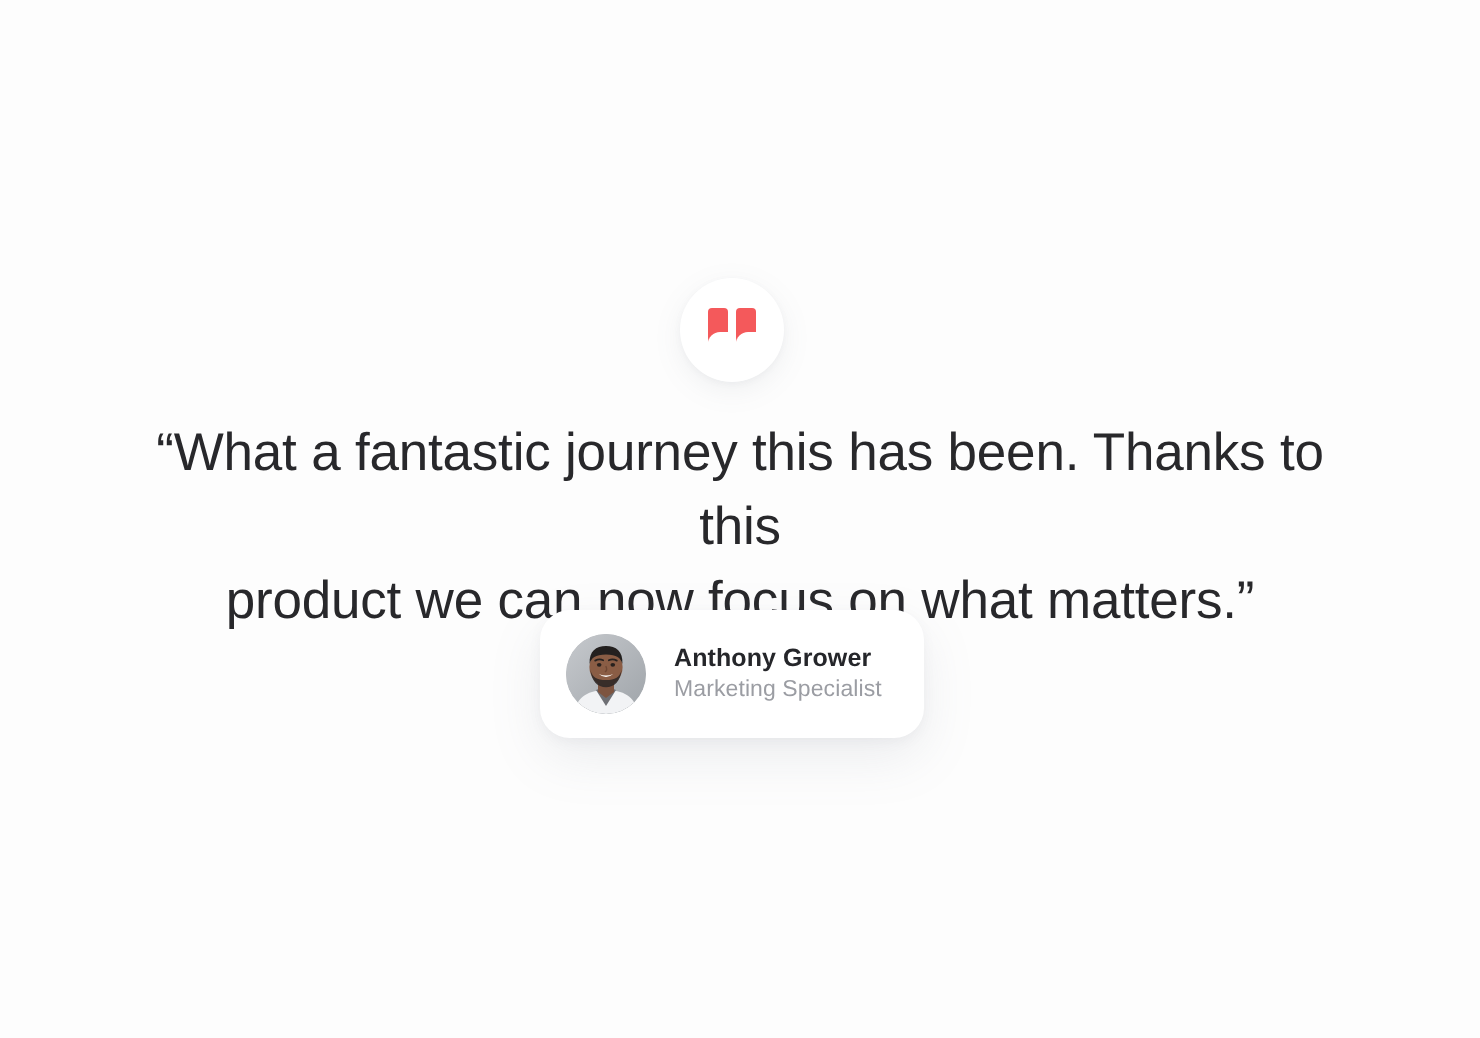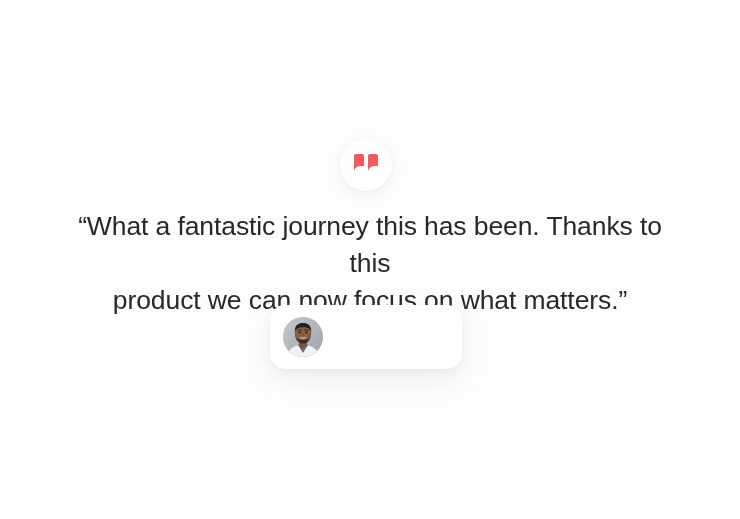--- a/index.html
+++ b/index.html
@@ -180,15 +180,19 @@
 
           <path d="M14.6 13.3 q2 -1.1 4 -0.2" stroke="#26211f" stroke-width="0.9" fill="none" stroke-linecap="round"></path>
           <path d="M21.4 13.1 q2 -0.9 4 0.2" stroke="#26211f" stroke-width="0.9" fill="none" stroke-linecap="round"></path>
 
           <path d="M16.4 20 q3.6 3 7.2 0 q-3.6 1.5 -7.2 0 z" fill="#ffffff"></path>
 
           <path d="M20 16.3 q0.8 1.9 -0.3 2.5" stroke="#6f4733" stroke-width="0.7" fill="none" stroke-linecap="round"></path>
         </g>
       </svg>
     </div>
+    <div class="author-meta">
+      <div class="author-name">Anthony Grower</div>
+      <div class="author-role">Marketing Specialist</div>
+    </div>
   </div>
 
 </div>
 
 </body></html>

